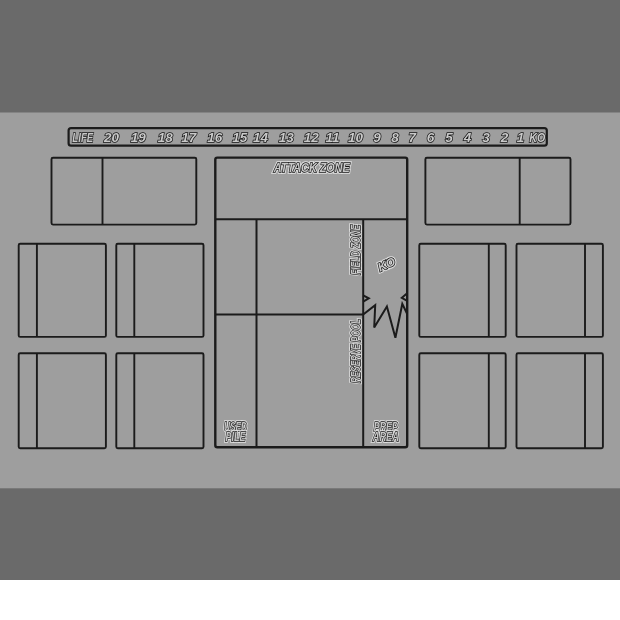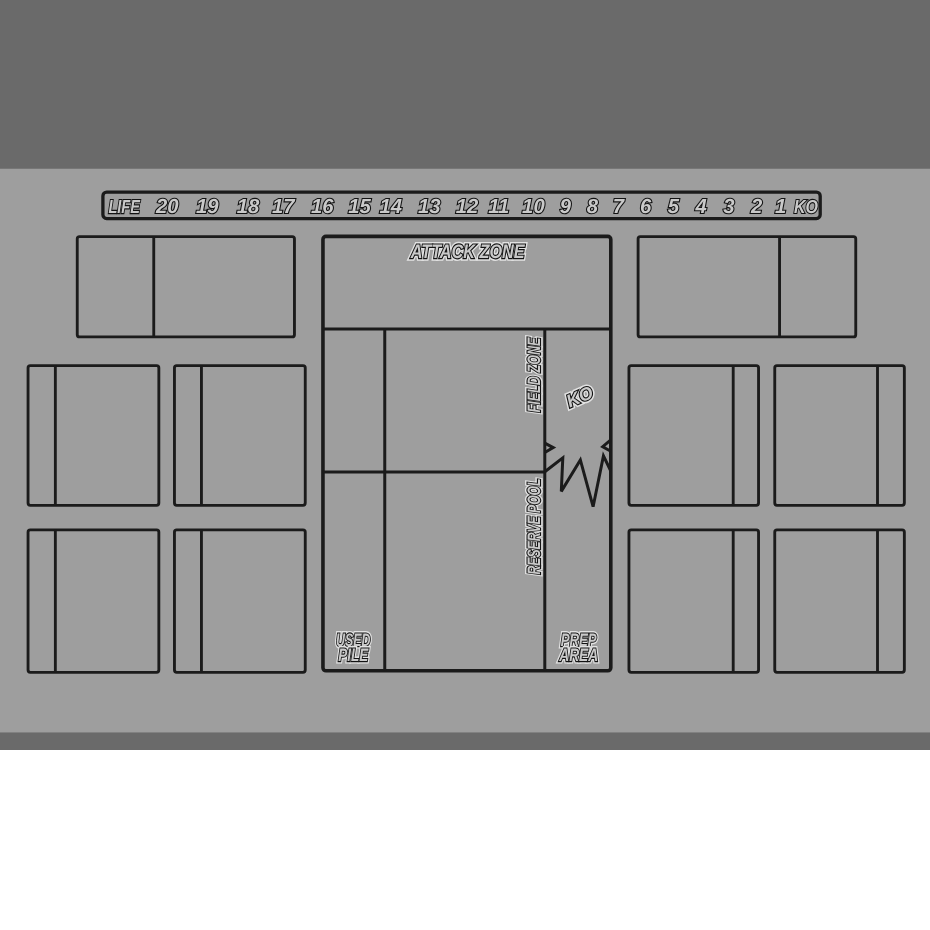--- a/index.html
+++ b/index.html
@@ -1,16 +1,16 @@
 <!DOCTYPE html>
 <html><head>
 <meta charset="utf-8">
 <style>
   html,body{margin:0;padding:0;background:#ffffff;}
-  .page{position:relative;width:620px;height:500px;background:#4d7c0f;overflow:hidden;filter:grayscale(1);text-decoration:underline;}
+  .page{position:relative;width:620px;height:580px;background:#4d7c0f;overflow:hidden;filter:grayscale(1);text-decoration:underline;}
   text{font-family:"Liberation Sans",sans-serif;font-weight:bold;font-style:italic;}
 </style>
 </head>
 <body>
 <div class="page">
 <svg width="620" height="620" viewBox="0 0 620 620" xmlns="http://www.w3.org/2000/svg">
 
   <rect x="0" y="112.5" width="620" height="375.8" fill="#9e9e9e"></rect>
 
   <rect x="68.6" y="128.1" width="478.2" height="17.6" rx="2.5" fill="none" stroke="#1b1b1b" stroke-width="2.2"></rect>

